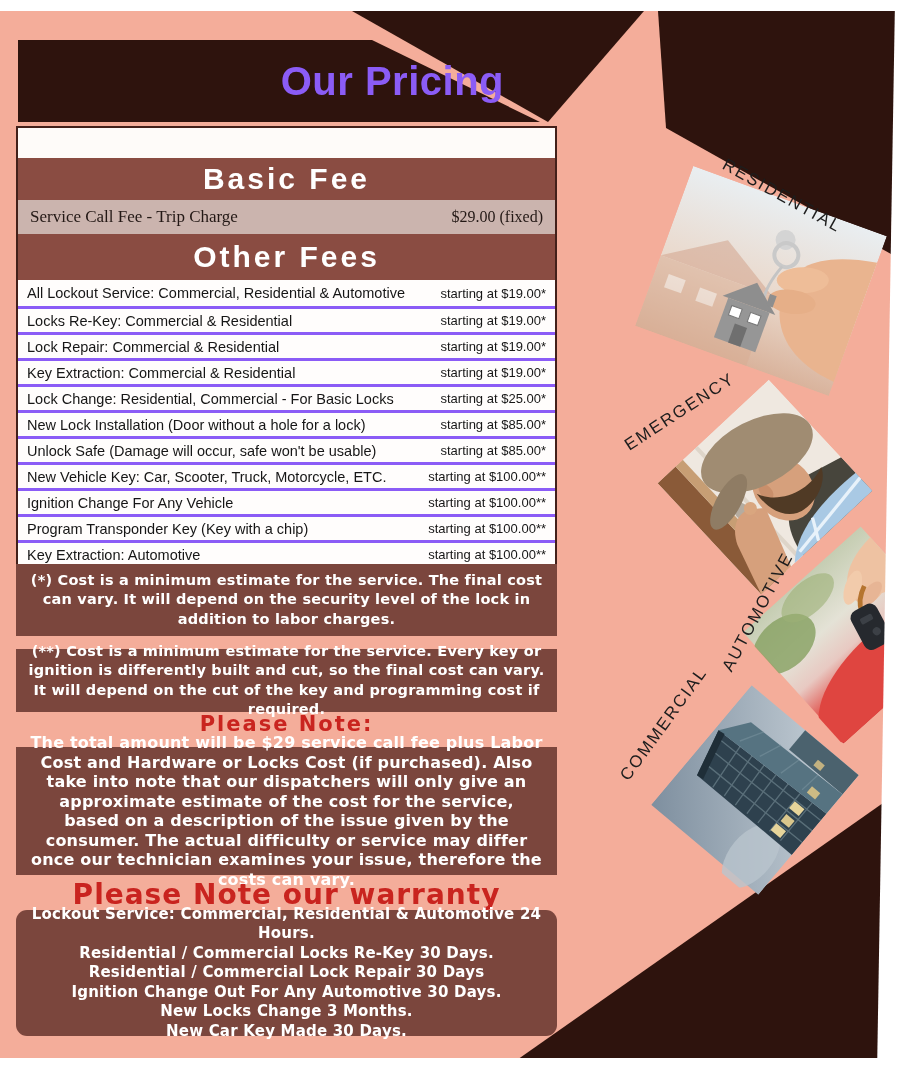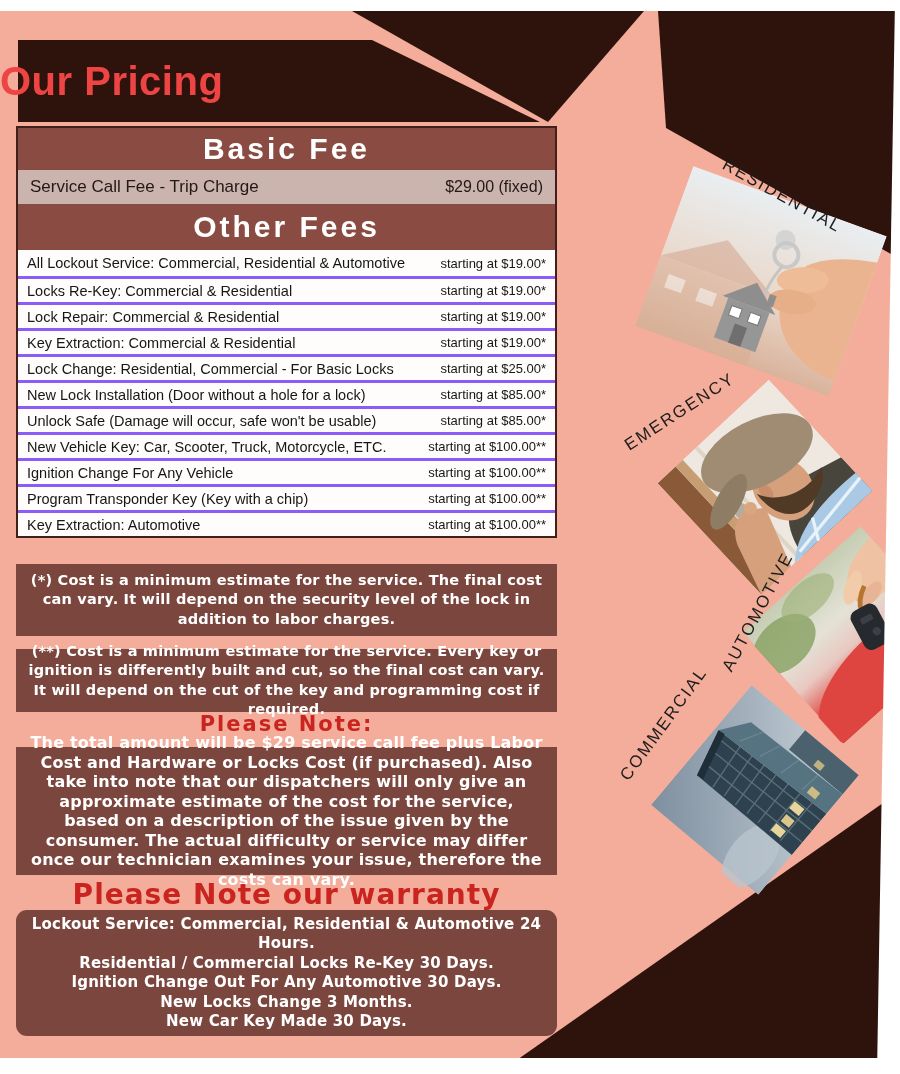--- a/index.html
+++ b/index.html
@@ -3,31 +3,31 @@
 <meta charset="utf-8">
 <style>
   * { margin:0; padding:0; box-sizing:border-box; }
   body { background:#ffffff; font-family:"Liberation Sans", sans-serif; }
   .stage { position:relative; width:900px; height:1074px; background:#ffffff; overflow:hidden; }
   .salmon { position:absolute; left:0; top:11px; width:900px; height:1047px; background:#f4ad9a; }
   .shapes, .overlays { position:absolute; left:0; top:0; width:900px; height:1074px; pointer-events:none; }
   .shapes { z-index:1; } .overlays { z-index:6; }
 
   
-  .banner-title { position:absolute; z-index:5; left:0; top:56px; width:496px; height:50px;
-    text-align:left; line-height:50px; font-size:40px; font-weight:600; color:#ef4444; letter-spacing:0.5px; }
+  .banner-title { position:absolute; z-index:5; left:8px; top:56px; width:496px; height:50px;
+    text-align:right; line-height:50px; font-size:40px; font-weight:600; color:#8b5cf6; letter-spacing:0.5px; }
 
   
   .panel { position:absolute; z-index:5; left:16px; top:126px; width:541px; background:#fefbf9;
     border:2px solid #42201a; }
   .panel-heading { background:#8a4c42; color:#ffffff; text-align:center; font-weight:700; letter-spacing:3px; }
-  .heading-basic { height:42px; line-height:42px; font-size:30px; }
+  .heading-basic { height:42px; line-height:42px; font-size:30px;margin-top:30px; }
   .heading-other { height:46px; line-height:46px; font-size:30px; }
   .basic-row { height:34px; background:#cbb4ae; display:flex; align-items:center; justify-content:space-between;
-    padding:0 12px; color:#231815; font-size:17px; }
+    padding:0 12px; color:#231815; font-size:17px;font-family:Liberation Serif, serif; }
   .basic-row .price { font-size:16px; }
   .fee-row { height:26px; background:#fffdfc; display:flex; align-items:center; justify-content:space-between;
     padding:0 9px; color:#161616; }
   .fee-row + .fee-row { border-top:3px solid #8b5cf6; }
   .fee-row .label { font-size:14.5px; }
   .fee-row .price { font-size:13px; white-space:nowrap; }
 
   
   .darkbox { position:absolute; z-index:5; left:16px; width:541px; background:#7b463d; color:#ffffff;
     display:flex; align-items:center; justify-content:center; text-align:center;
@@ -135,20 +135,21 @@
   </div>
   <div class="red-heading please-note">Please Note:</div>
   <div class="darkbox bignote">
     <div>The total amount will be $29 service call fee plus Labor Cost and Hardware or Locks Cost (if purchased). Also take into note that our dispatchers will only give an approximate estimate of the cost for the service, based on a description of the issue given by the consumer. The actual difficulty or service may differ once our technician examines your issue, therefore the costs can vary.</div>
   </div>
   <div class="red-heading warranty-heading">Please Note our warranty policy:</div>
   <div class="darkbox warrantybox">
     <div class="inner">
       <div>Lockout Service: Commercial, Residential &amp; Automotive 24 Hours.</div>
       <div>Residential / Commercial Locks Re-Key 30 Days.</div>
+      <div>Residential / Commercial Lock Repair 30 Days</div>
       <div>Ignition Change Out For Any Automotive 30 Days.</div>
       <div>New Locks Change 3 Months.</div>
       <div>New Car Key Made 30 Days.</div>
     </div>
   </div>
 
   <div class="photo photo-res">
     <svg viewBox="0 0 206 170">
       <defs>
         <linearGradient id="rg" x1="0" y1="0" x2="0" y2="1">

